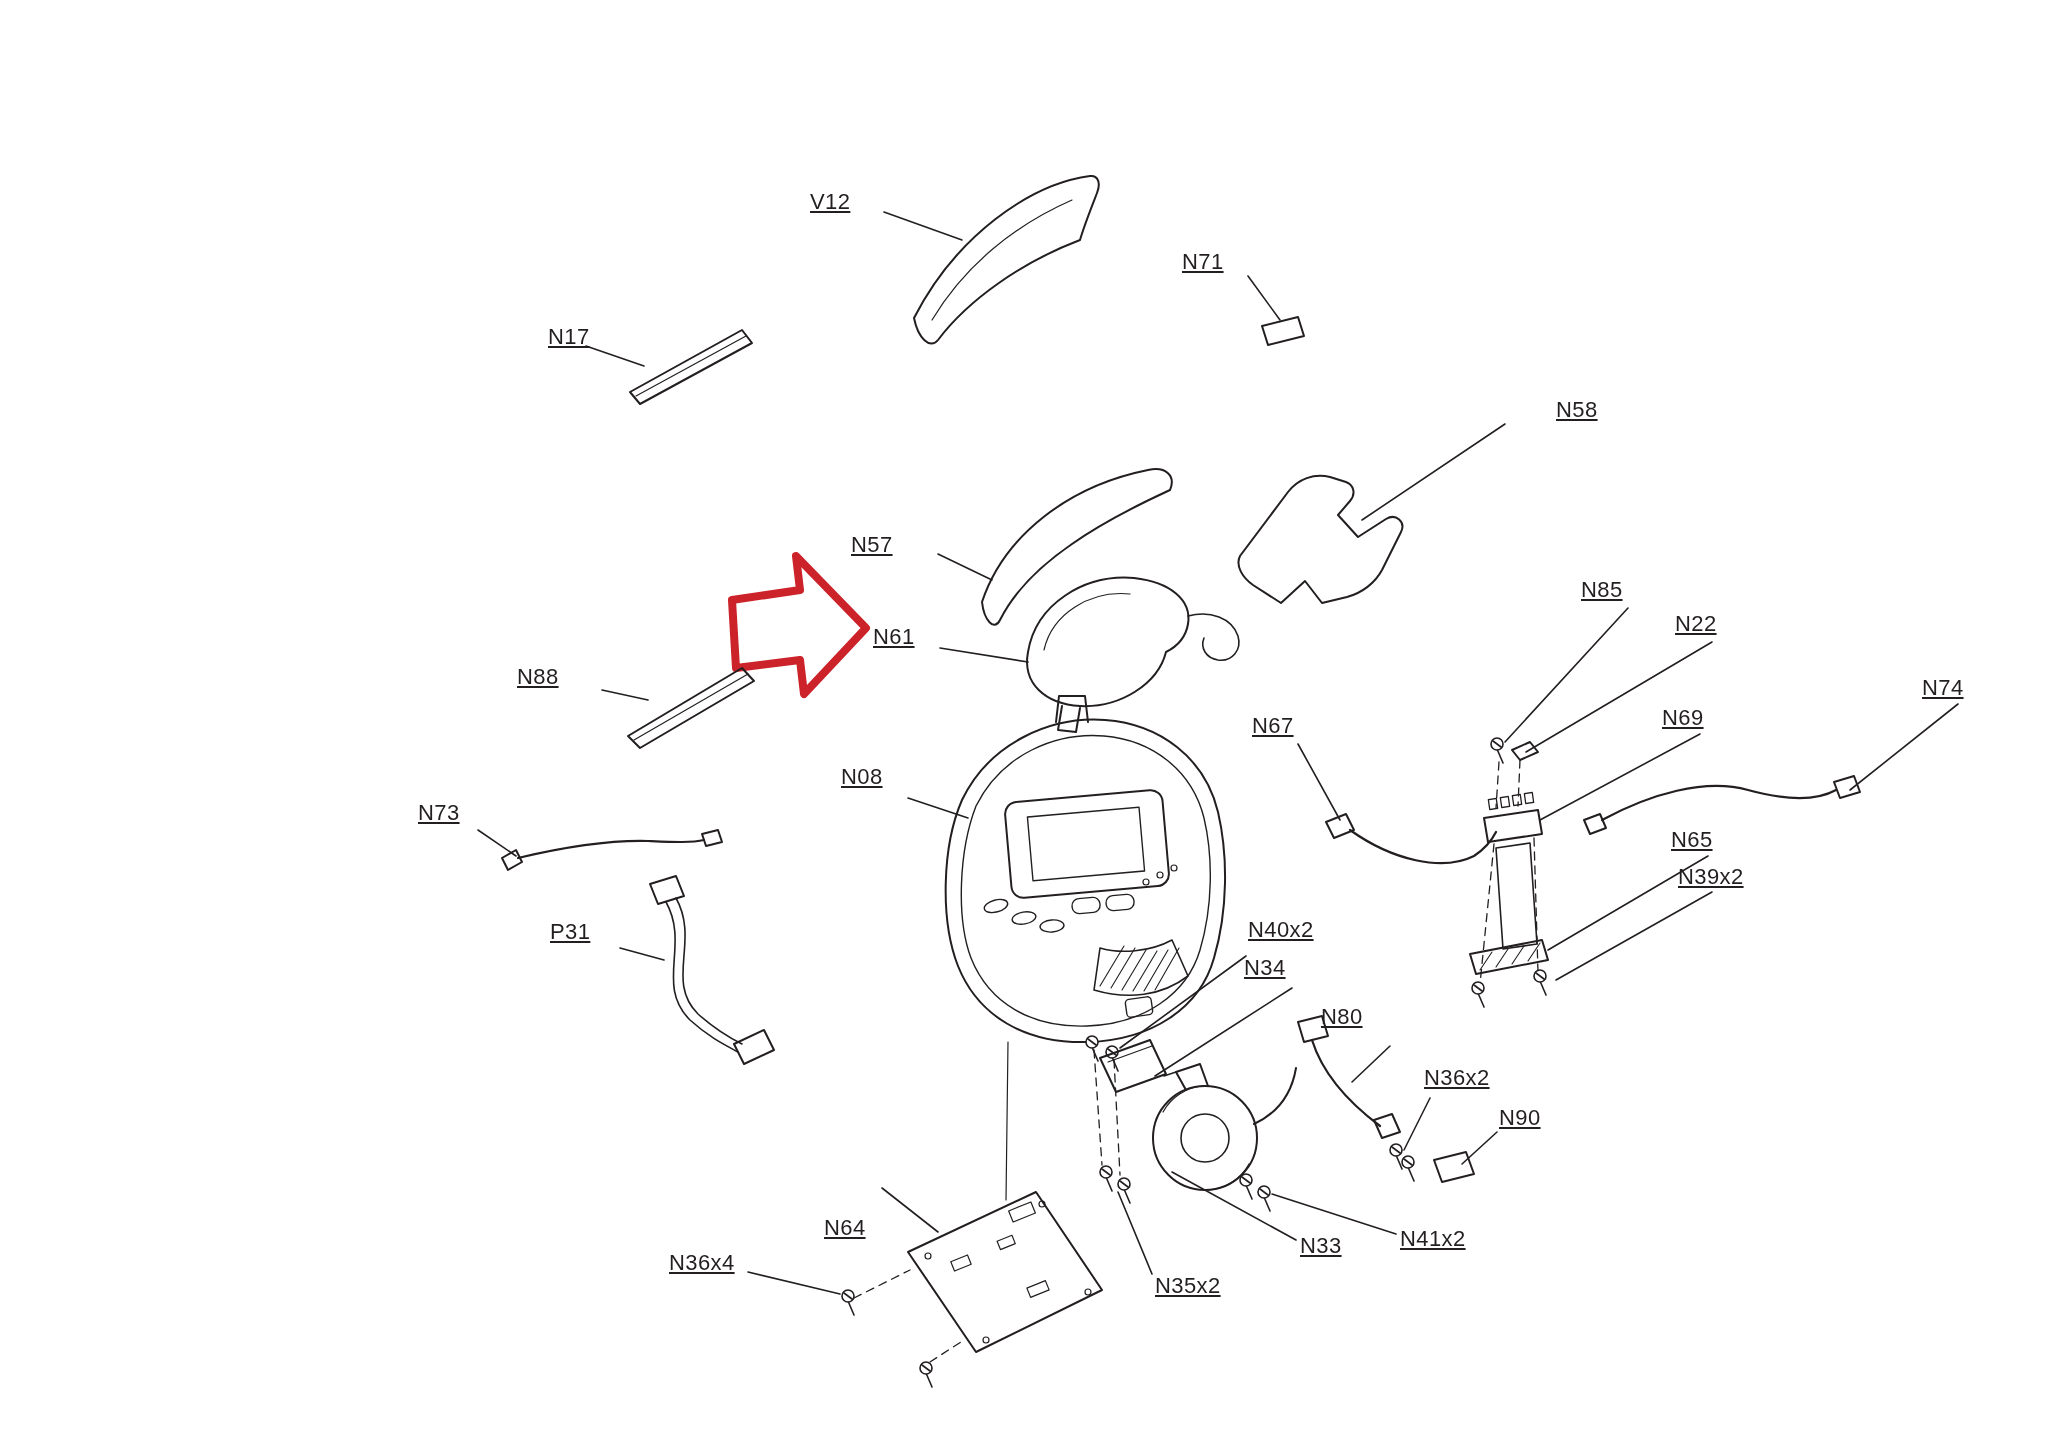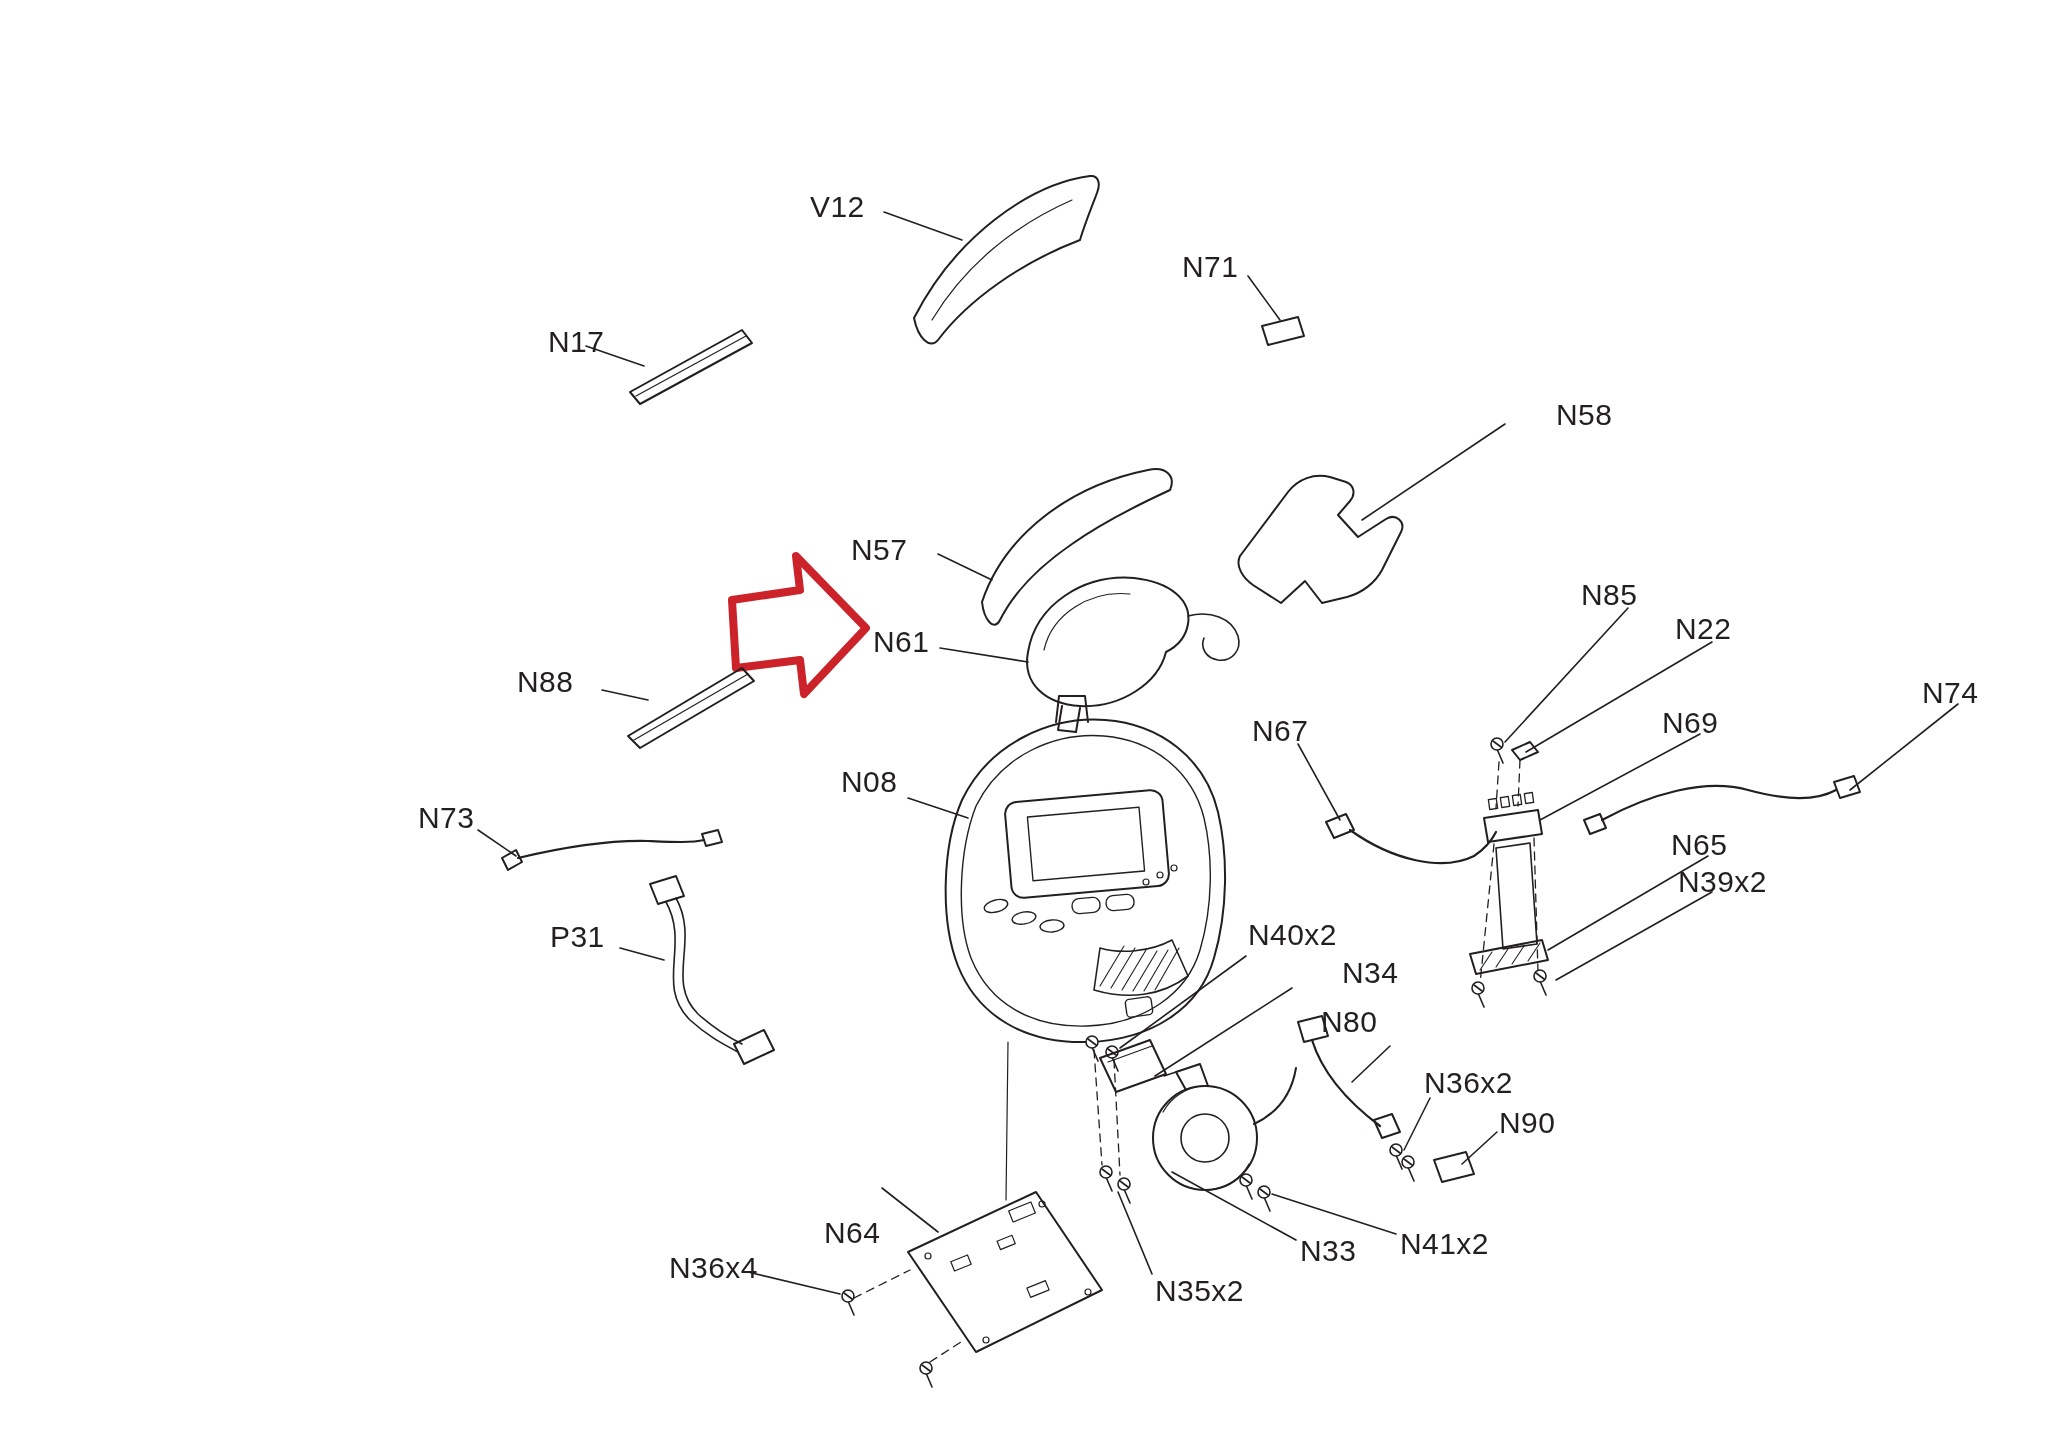--- a/index.html
+++ b/index.html
@@ -6,25 +6,26 @@
   .canvas{
     position:relative;
     width:2048px;height:1448px;
     background:#ffffff;
     font-family:"Liberation Sans", sans-serif;
     overflow:hidden;
   }
   .artwork{position:absolute;left:0;top:0;width:2048px;height:1448px;}
   .part-label{
     position:absolute;
-    font-size:30px;
+    font-size:22px;
     color:#231f20;
     white-space:nowrap;
     letter-spacing:.4px;
     line-height:1.1;
+    text-decoration:underline;
   }
 </style>
 </head>
 <body>
 
 <div class="canvas">
 
   <svg class="artwork" viewBox="0 0 2048 1448" fill="none" stroke="#231f20" stroke-width="2" stroke-linejoin="round" stroke-linecap="round">
 
     <defs>
@@ -244,21 +245,21 @@
   <div class="part-label" style="left:1922px;top:676px">N74</div>
   <div class="part-label" style="left:517px;top:665px">N88</div>
   <div class="part-label" style="left:1662px;top:706px">N69</div>
   <div class="part-label" style="left:1252px;top:714px">N67</div>
   <div class="part-label" style="left:841px;top:765px">N08</div>
   <div class="part-label" style="left:418px;top:801px">N73</div>
   <div class="part-label" style="left:1671px;top:828px">N65</div>
   <div class="part-label" style="left:1678px;top:865px">N39x2</div>
   <div class="part-label" style="left:550px;top:920px">P31</div>
   <div class="part-label" style="left:1248px;top:918px">N40x2</div>
-  <div class="part-label" style="left:1342px;top:956px">N34</div>
+  <div class="part-label" style="left:1244px;top:956px">N34</div>
   <div class="part-label" style="left:1321px;top:1005px">N80</div>
   <div class="part-label" style="left:1424px;top:1066px">N36x2</div>
   <div class="part-label" style="left:1499px;top:1106px">N90</div>
   <div class="part-label" style="left:824px;top:1216px">N64</div>
   <div class="part-label" style="left:669px;top:1251px">N36x4</div>
   <div class="part-label" style="left:1300px;top:1234px">N33</div>
   <div class="part-label" style="left:1400px;top:1227px">N41x2</div>
   <div class="part-label" style="left:1155px;top:1274px">N35x2</div>
 
 </div>

